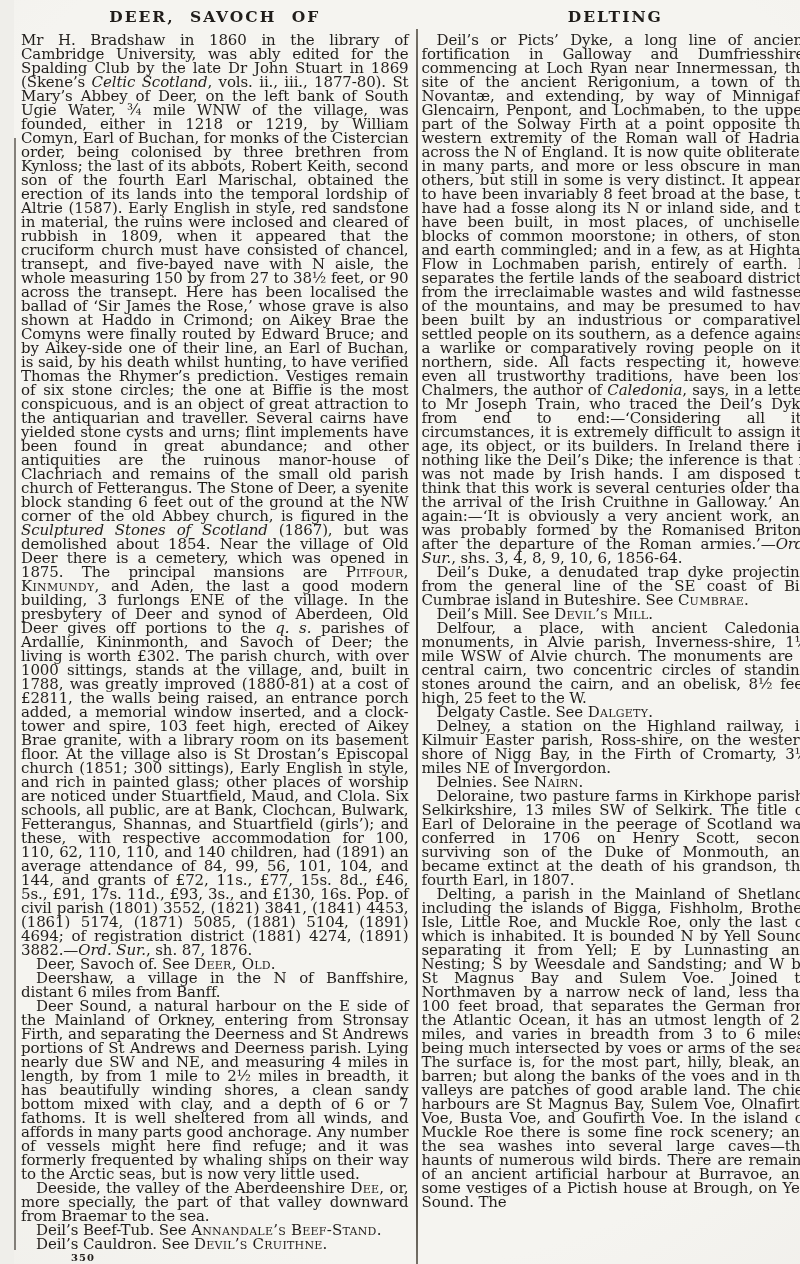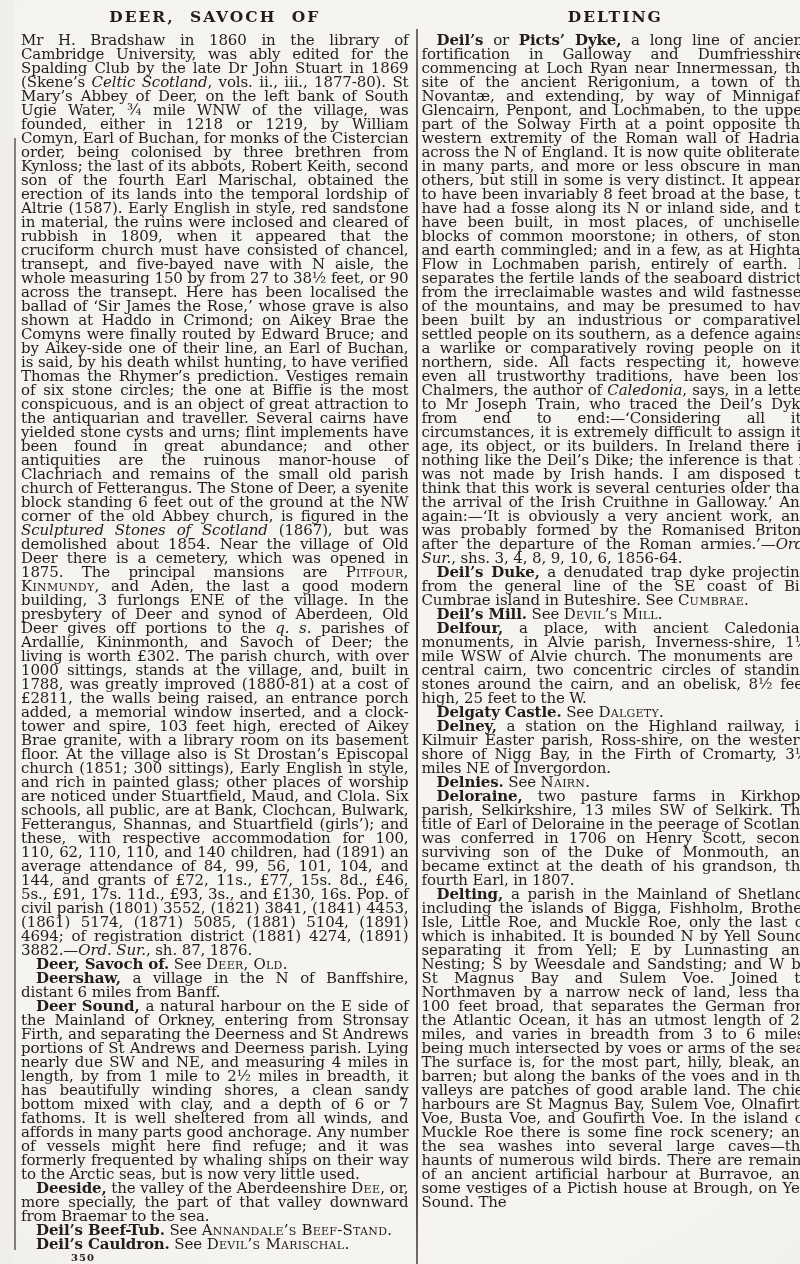--- a/index.html
+++ b/index.html
@@ -25,21 +25,21 @@
   .col-header {
     margin: 2px 0 7px; text-align: center;
     font-size: 15.5px; font-weight: bold;
     letter-spacing: 2px; word-spacing: 8px;
   }
   .col-text p {
     margin: 0; text-align: justify;
     font-size: 15px; line-height: 14px; letter-spacing: -0.12px;
   }
   .col-text p.indent { text-indent: 15px; }
-  .b  { font-weight: bold; }
+  .b  { font-weight: normal; }
   .i  { font-style: italic; }
   .sc { font-variant: small-caps; letter-spacing: 0.25px; }
   .page-number { margin: 1px 0 0 50px; font-size: 10px; letter-spacing: 1px; font-weight: bold; }
   .edge-artifact-left {
     position: absolute; left: 0; top: 138px; bottom: 14px; width: 2px;
     background: rgba(38, 32, 26, 0.55);
   }
 </style>
 </head>
 <body style="color: rgb(32, 29, 26);">
@@ -49,21 +49,21 @@
 
   <div class="column column-left">
     <h1 class="col-header">DEER, SAVOCH OF</h1>
     <div class="col-text">
         <p class=""><span>Mr H. Bradshaw in 1860 in the library of Cambridge University, was ably edited for the Spalding Club by the late Dr John Stuart in 1869 (Skene’s </span><span class="i">Celtic Scotland</span><span>, vols. ii., iii., 1877-80). St Mary’s Abbey of Deer, on the left bank of South Ugie Water, ¾ mile WNW of the village, was founded, either in 1218 or 1219, by William Comyn, Earl of Buchan, for monks of the Cistercian order, being colonised by three brethren from Kynloss; the last of its abbots, Robert Keith, second son of the fourth Earl Marischal, obtained the erection of its lands into the temporal lordship of Altrie (1587). Early English in style, red sandstone in material, the ruins were inclosed and cleared of rubbish in 1809, when it appeared that the cruciform church must have consisted of chancel, transept, and five-bayed nave with N aisle, the whole measuring 150 by from 27 to 38½ feet, or 90 across the transept. Here has been localised the ballad of ‘Sir James the Rose,’ whose grave is also shown at Haddo in Crimond; on Aikey Brae the Comyns were finally routed by Edward Bruce; and by Aikey-side one of their line, an Earl of Buchan, is said, by his death whilst hunting, to have verified Thomas the Rhymer’s prediction. Vestiges remain of six stone circles; the one at Biffie is the most conspicuous, and is an object of great attraction to the antiquarian and traveller. Several cairns have yielded stone cysts and urns; flint implements have been found in great abundance; and other antiquities are the ruinous manor-house of Clachriach and remains of the small old parish church of Fetterangus. The Stone of Deer, a syenite block standing 6 feet out of the ground at the NW corner of the old Abbey church, is figured in the </span><span class="i">Sculptured Stones of Scotland</span><span> (1867), but was demolished about 1854. Near the village of Old Deer there is a cemetery, which was opened in 1875. The principal mansions are </span><span class="sc">Pitfour, Kinmundy</span><span>, and Aden, the last a good modern building, 3 furlongs ENE of the village. In the presbytery of Deer and synod of Aberdeen, Old Deer gives off portions to the </span><span class="i">q. s.</span><span> parishes of Ardallie, Kininmonth, and Savoch of Deer; the living is worth £302. The parish church, with over 1000 sittings, stands at the village, and, built in 1788, was greatly improved (1880-81) at a cost of £2811, the walls being raised, an entrance porch added, a memorial window inserted, and a clock-tower and spire, 103 feet high, erected of Aikey Brae granite, with a library room on its basement floor. At the village also is St Drostan’s Episcopal church (1851; 300 sittings), Early English in style, and rich in painted glass; other places of worship are noticed under Stuartfield, Maud, and Clola. Six schools, all public, are at Bank, Clochcan, Bulwark, Fetterangus, Shannas, and Stuartfield (girls’); and these, with respective accommodation for 100, 110, 62, 110, 110, and 140 children, had (1891) an average attendance of 84, 99, 56, 101, 104, and 144, and grants of £72, 11s., £77, 15s. 8d., £46, 5s., £91, 17s. 11d., £93, 3s., and £130, 16s. Pop. of civil parish (1801) 3552, (1821) 3841, (1841) 4453, (1861) 5174, (1871) 5085, (1881) 5104, (1891) 4694; of registration district (1881) 4274, (1891) 3882.—</span><span class="i">Ord. Sur.</span><span>, sh. 87, 1876.</span></p>
         <p class="indent"><span class="b">Deer, Savoch of.</span><span> See </span><span class="sc">Deer, Old</span><span>.</span></p>
         <p class="indent"><span class="b">Deershaw,</span><span> a village in the N of Banffshire, distant 6 miles from Banff.</span></p>
         <p class="indent"><span class="b">Deer Sound,</span><span> a natural harbour on the E side of the Mainland of Orkney, entering from Stronsay Firth, and separating the Deerness and St Andrews portions of St Andrews and Deerness parish. Lying nearly due SW and NE, and measuring 4 miles in length, by from 1 mile to 2½ miles in breadth, it has beautifully winding shores, a clean sandy bottom mixed with clay, and a depth of 6 or 7 fathoms. It is well sheltered from all winds, and affords in many parts good anchorage. Any number of vessels might here find refuge; and it was formerly frequented by whaling ships on their way to the Arctic seas, but is now very little used.</span></p>
         <p class="indent"><span class="b">Deeside,</span><span> the valley of the Aberdeenshire </span><span class="sc">Dee</span><span>, or, more specially, the part of that valley downward from Braemar to the sea.</span></p>
         <p class="indent"><span class="b">Deil’s Beef-Tub.</span><span> See </span><span class="sc">Annandale’s Beef-Stand</span><span>.</span></p>
-        <p class="indent"><span class="b">Deil’s Cauldron.</span><span> See </span><span class="sc">Devil’s Marischal</span><span>.</span></p>
+        <p class="indent"><span class="b">Deil’s Cauldron.</span><span> See </span><span class="sc">Devil’s Cruithne</span><span>.</span></p>
       </div>
     <div class="page-number">350</div>
   </div>
 
   <div class="divider" style="background-color: rgb(65, 60, 53);"></div>
 
   <div class="column column-right">
     <h1 class="col-header">DELTING</h1>
     <div class="col-text">
         <p class="indent"><span class="b">Deil’s</span><span> or </span><span class="b">Picts’ Dyke,</span><span> a long line of ancient fortification in Galloway and Dumfriesshire, commencing at Loch Ryan near Innermessan, the site of the ancient Rerigonium, a town of the Novantæ, and extending, by way of Minnigaff, Glencairn, Penpont, and Lochmaben, to the upper part of the Solway Firth at a point opposite the western extremity of the Roman wall of Hadrian across the N of England. It is now quite obliterated in many parts, and more or less obscure in many others, but still in some is very distinct. It appears to have been invariably 8 feet broad at the base, to have had a fosse along its N or inland side, and to have been built, in most places, of unchiselled blocks of common moorstone; in others, of stone and earth commingled; and in a few, as at Hightae Flow in Lochmaben parish, entirely of earth. It separates the fertile lands of the seaboard districts from the irreclaimable wastes and wild fastnesses of the mountains, and may be presumed to have been built by an industrious or comparatively settled people on its southern, as a defence against a warlike or comparatively roving people on its northern, side. All facts respecting it, however, even all trustworthy traditions, have been lost. Chalmers, the author of </span><span class="i">Caledonia</span><span>, says, in a letter to Mr Joseph Train, who traced the Deil’s Dyke from end to end:—‘Considering all its circumstances, it is extremely difficult to assign its age, its object, or its builders. In Ireland there is nothing like the Deil’s Dike; the inference is that it was not made by Irish hands. I am disposed to think that this work is several centuries older than the arrival of the Irish Cruithne in Galloway.’ And again:—‘It is obviously a very ancient work, and was probably formed by the Romanised Britons after the departure of the Roman armies.’—</span><span class="i">Ord. Sur.</span><span>, shs. 3, 4, 8, 9, 10, 6, 1856-64.</span></p>

